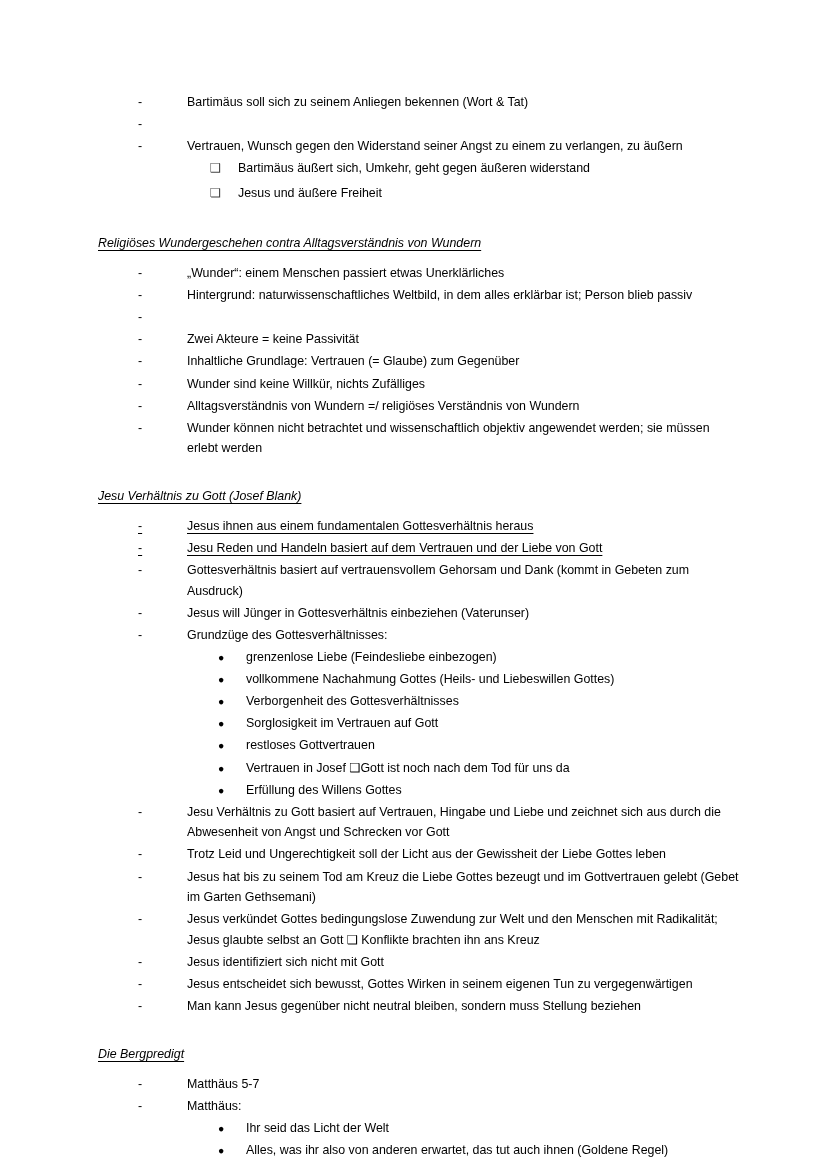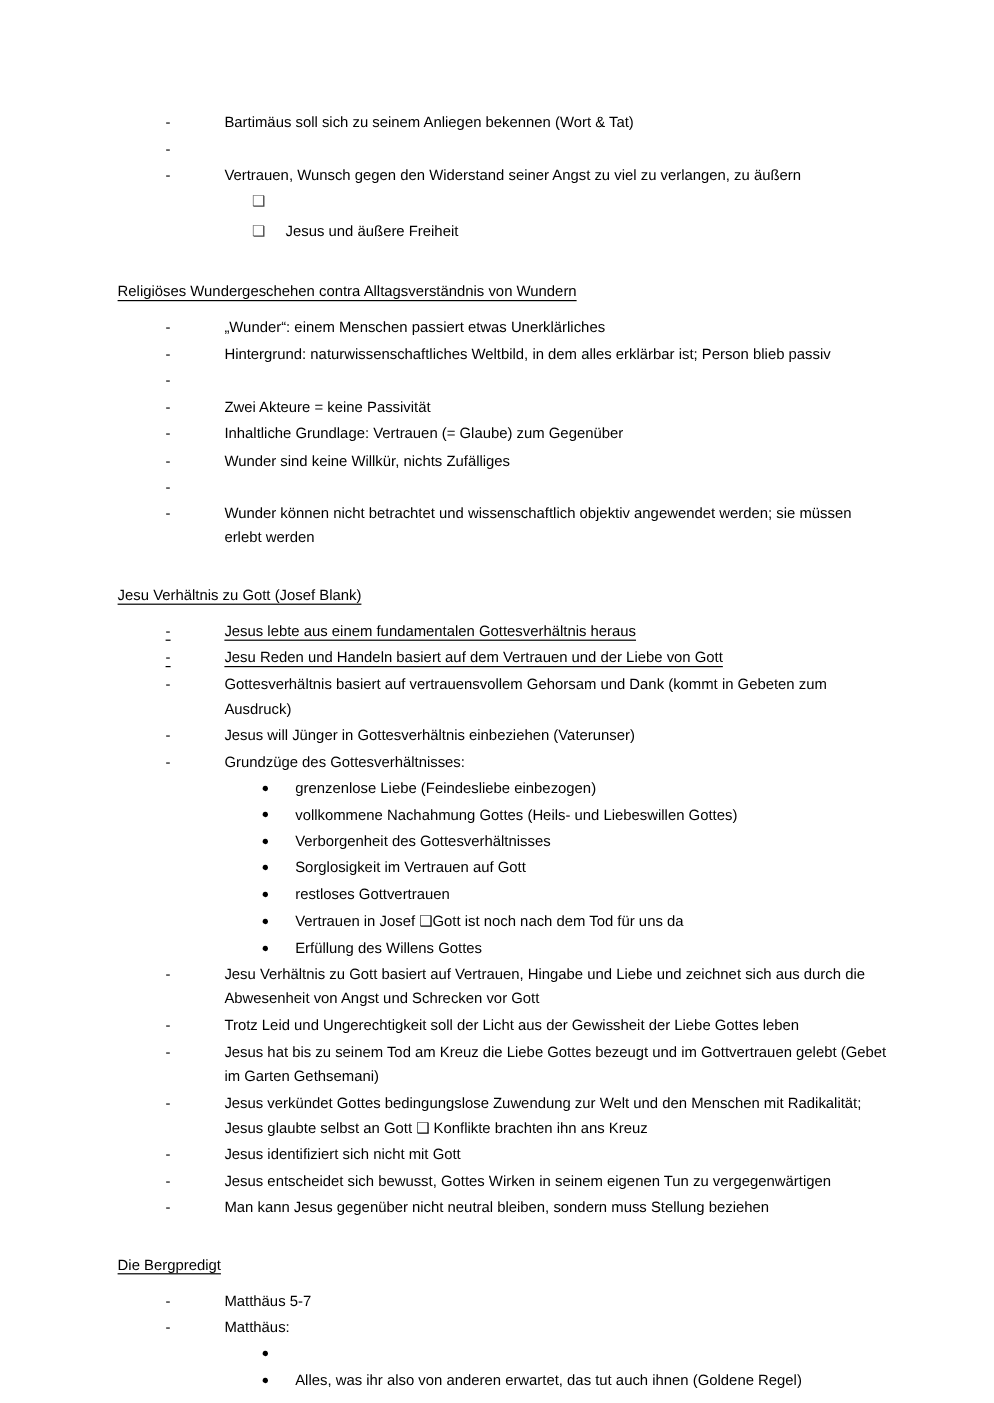--- a/index.html
+++ b/index.html
@@ -68,20 +68,21 @@
     width: 28px;
     font-size: 10.5px;
     line-height: 1.95;
   }
   
   .heading {
     margin-top: 18px;
     margin-bottom: 10px;
     font-size: 12.4px;
     line-height: 1.5;
+    font-style: italic;
   }
   .heading span {
     text-decoration: underline;
     text-underline-offset: 2.5px;
   }
   .gap-sm { height: 9px; }
   .u-item > .txt { text-decoration: underline; text-underline-offset: 2.5px; }
   .u-item > .bullet { text-decoration: underline; text-underline-offset: 2.5px; }
   .box-glyph {
     font-family: "DejaVu Sans", sans-serif;
@@ -95,24 +96,25 @@
   <div class="doc" id="doc-body">
       <div class="row l1">
         <div class="bullet">-</div>
         <div class="txt">Bartimäus soll sich zu seinem Anliegen bekennen (Wort &amp; Tat)</div>
       </div>
       <div class="row l1">
         <div class="bullet">-</div>
       </div>
       <div class="row l1">
         <div class="bullet">-</div>
-        <div class="txt">Vertrauen, Wunsch gegen den Widerstand seiner Angst zu viel zu verlangen, zu äußern</div>
+        <div class="txt">Vertrauen, Wunsch gegen den Widerstand seiner Angst zu einem zu verlangen, zu äußern</div>
       </div>
       <div class="row l2">
         <div class="bullet box-glyph">❑</div>
+        <div class="txt">Bartimäus äußert sich, Umkehr, geht gegen äußeren widerstand</div>
       </div>
       <div class="row l2">
         <div class="bullet box-glyph">❏</div>
         <div class="txt">Jesus und äußere Freiheit</div>
       </div>
       <div class="gap-sm"></div>
       <div class="heading"><span>Religiöses Wundergeschehen contra Alltagsverständnis von Wundern</span></div>
       <div class="row l1">
         <div class="bullet">-</div>
         <div class="txt">„Wunder“: einem Menschen passiert etwas Unerklärliches</div>
@@ -131,30 +133,31 @@
       <div class="row l1">
         <div class="bullet">-</div>
         <div class="txt">Inhaltliche Grundlage: Vertrauen (= Glaube) zum Gegenüber</div>
       </div>
       <div class="row l1">
         <div class="bullet">-</div>
         <div class="txt">Wunder sind keine Willkür, nichts Zufälliges</div>
       </div>
       <div class="row l1">
         <div class="bullet">-</div>
+        <div class="txt">Alltagsverständnis von Wundern =/ religiöses Verständnis von Wundern</div>
       </div>
       <div class="row l1">
         <div class="bullet">-</div>
         <div class="txt">Wunder können nicht betrachtet und wissenschaftlich objektiv angewendet werden; sie müssen erlebt werden</div>
       </div>
       <div class="gap-sm"></div>
       <div class="heading"><span>Jesu Verhältnis zu Gott (Josef Blank)</span></div>
       <div class="row l1 u-item">
         <div class="bullet">-</div>
-        <div class="txt">Jesus lebte aus einem fundamentalen Gottesverhältnis heraus</div>
+        <div class="txt">Jesus ihnen aus einem fundamentalen Gottesverhältnis heraus</div>
       </div>
       <div class="row l1 u-item">
         <div class="bullet">-</div>
         <div class="txt">Jesu Reden und Handeln basiert auf dem Vertrauen und der Liebe von Gott</div>
       </div>
       <div class="row l1">
         <div class="bullet">-</div>
         <div class="txt">Gottesverhältnis basiert auf vertrauensvollem Gehorsam und Dank (kommt in Gebeten zum Ausdruck)</div>
       </div>
       <div class="row l1">
@@ -226,19 +229,20 @@
       <div class="row l1">
         <div class="bullet">-</div>
         <div class="txt">Matthäus 5-7</div>
       </div>
       <div class="row l1">
         <div class="bullet">-</div>
         <div class="txt">Matthäus:</div>
       </div>
       <div class="row l2dot">
         <div class="bullet">●</div>
+        <div class="txt">Ihr seid das Licht der Welt</div>
       </div>
       <div class="row l2dot">
         <div class="bullet">●</div>
         <div class="txt">Alles, was ihr also von anderen erwartet, das tut auch ihnen (Goldene Regel)</div>
       </div>
     </div>
 </div>
 
 </body></html>

